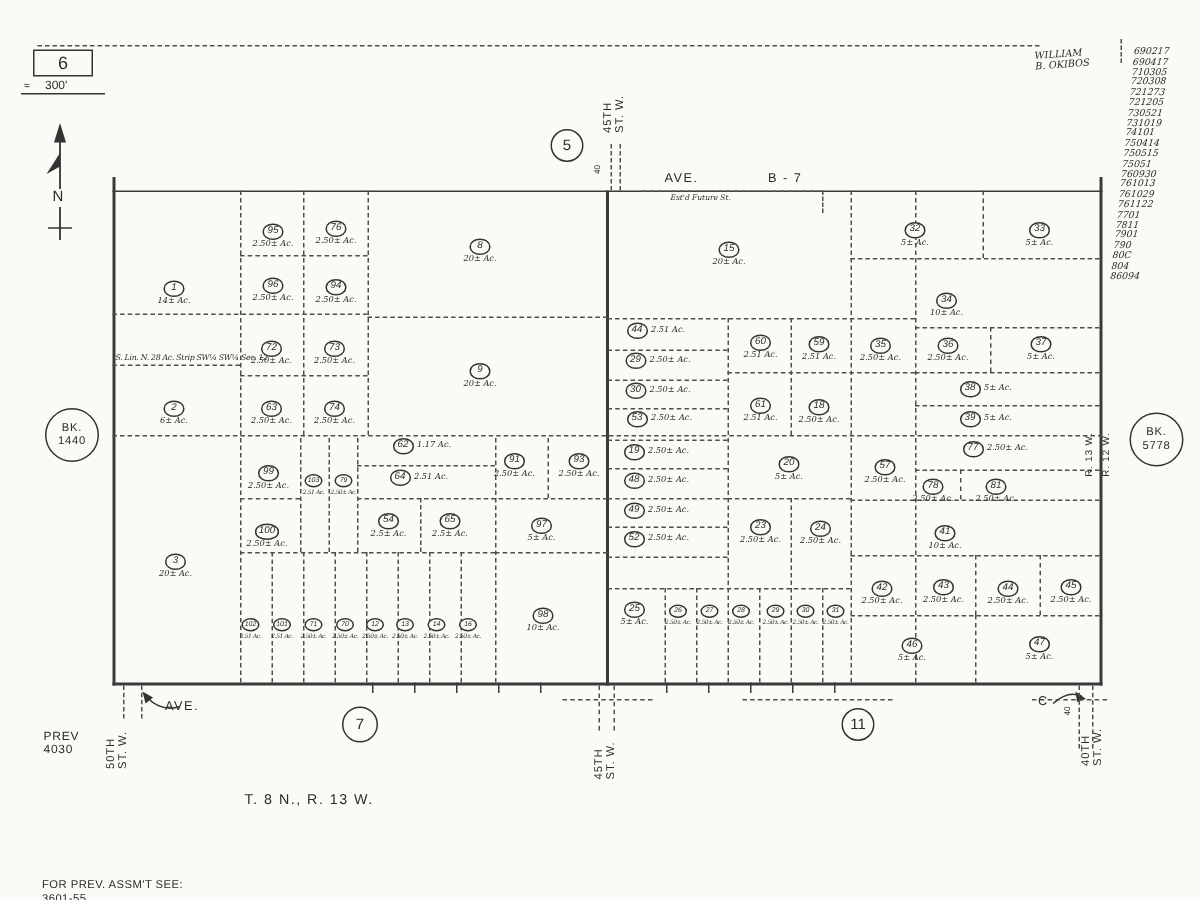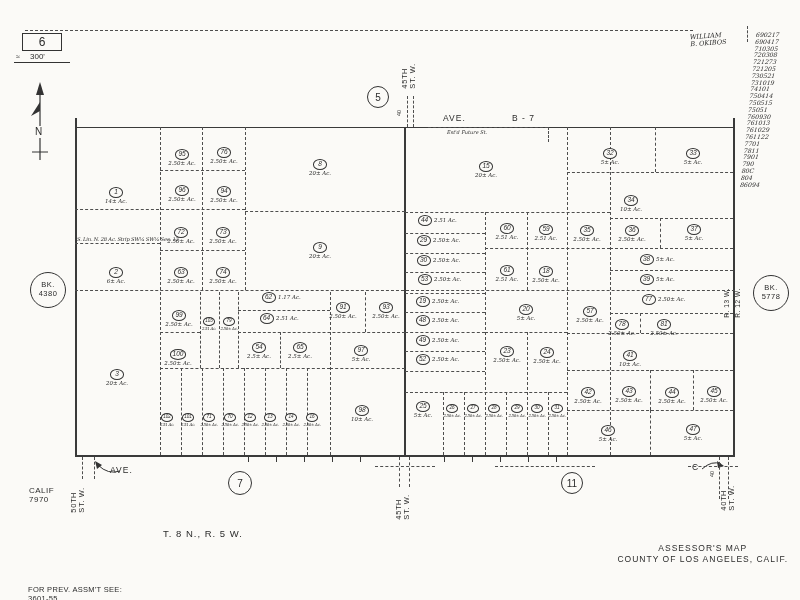--- a/index.html
+++ b/index.html
@@ -107,21 +107,21 @@
       <div>804</div>
       <div>86094</div>
     </div>
 
   <div class="seccirc" style="left:367px;top:86px">5</div>
   <div class="seccirc" style="left:228px;top:471px;width:22px;height:22px">7</div>
   <div class="seccirc" style="left:561px;top:472px">11</div>
 
   <div class="bkcirc" style="left:30px;top:272px">
     <div>BK.</div>
-    <div>4380</div>
+    <div>1440</div>
   </div>
   <div class="bkcirc" style="left:753px;top:275px">
     <div>BK.</div>
     <div>5778</div>
   </div>
 
   <div class="vlabel" style="left:409px;top:76px">
     <div>45TH</div>
     <div>ST. W.</div>
   </div>
@@ -153,31 +153,27 @@
     <polygon points="3,2 10,6 5,10" fill="#333"></polygon>
   </svg>
   <svg width="28" height="14" style="position:absolute;left:700,top:458px;left:700px;top:458px">
     <path d="M2,11 Q12,2 21,6" fill="none" stroke="#333" stroke-width="1"></path>
     <polygon points="24,8 17,3 18,10" fill="#333"></polygon>
   </svg>
 
   <div id="notestrip">S. Lin. N. 28 Ac. Strip SW¼ SW¼ Sec. 12</div>
 
   <div id="code">
-    <div>CALIF</div>
-    <div>7970</div>
-  </div>
-  <div id="township">T. 8 N., R. 5 W.</div>
+    <div>PREV</div>
+    <div>4030</div>
+  </div>
+  <div id="township">T. 8 N., R. 13 W.</div>
   <div id="prev">
     <div>FOR PREV. ASSM'T SEE:</div>
     <div>3601-55</div>
-  </div>
-  <div id="title">
-    <div>ASSESSOR'S MAP</div>
-    <div>COUNTY OF LOS ANGELES, CALIF.</div>
   </div>
 
   <div id="lines">
       <div class="shb" style="left: 75px; top: 455px; width: 660px;"></div>
       <div class="sh" style="left: 75px; top: 127px; width: 660px;"></div>
       <div class="svb" style="left: 75px; top: 118px; height: 339px;"></div>
       <div class="svb" style="left: 733px; top: 118px; height: 339px;"></div>
       <div class="svb" style="left: 404px; top: 127px; height: 330px;"></div>
       <div class="dv" style="left: 407px; top: 96px; height: 31px;"></div>
       <div class="dv" style="left: 413px; top: 96px; height: 31px;"></div>

